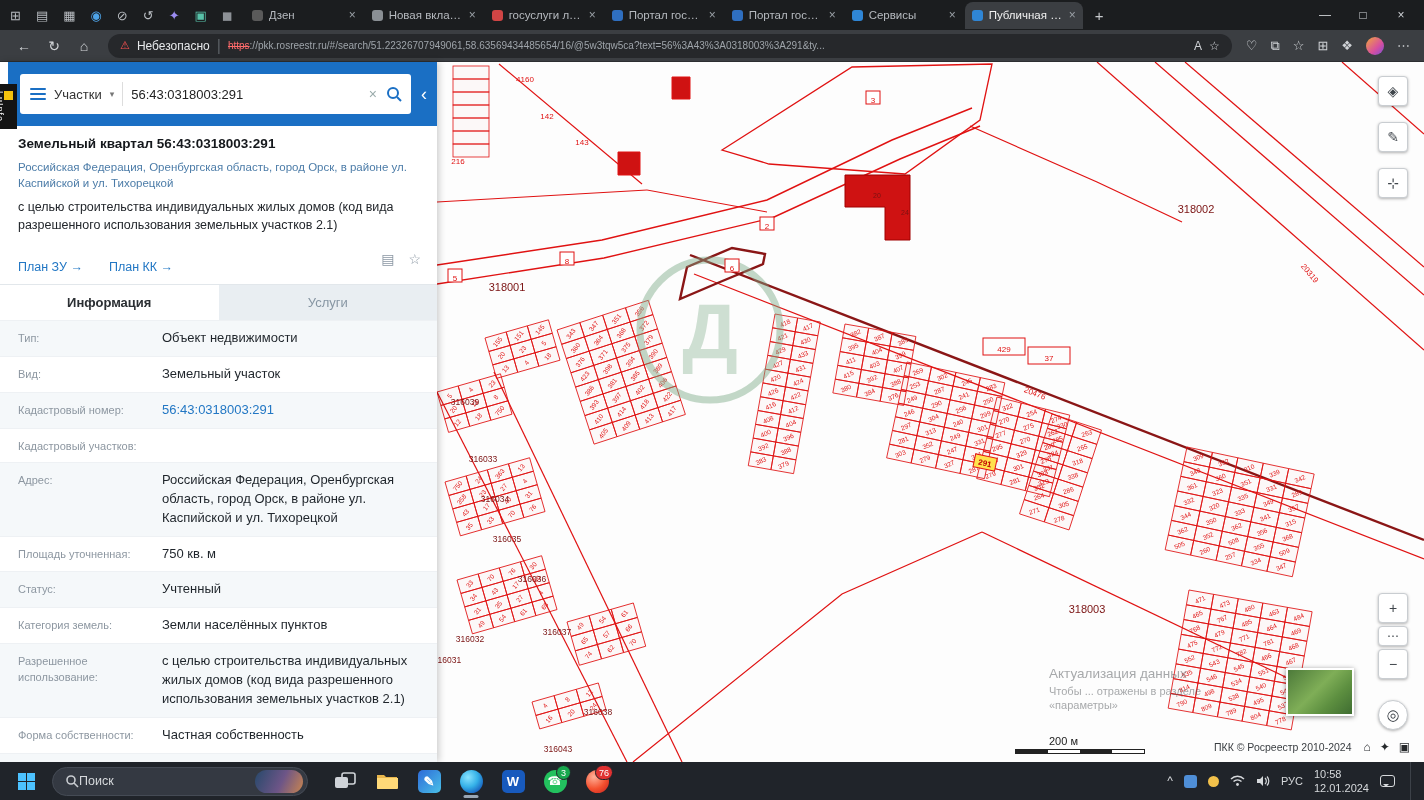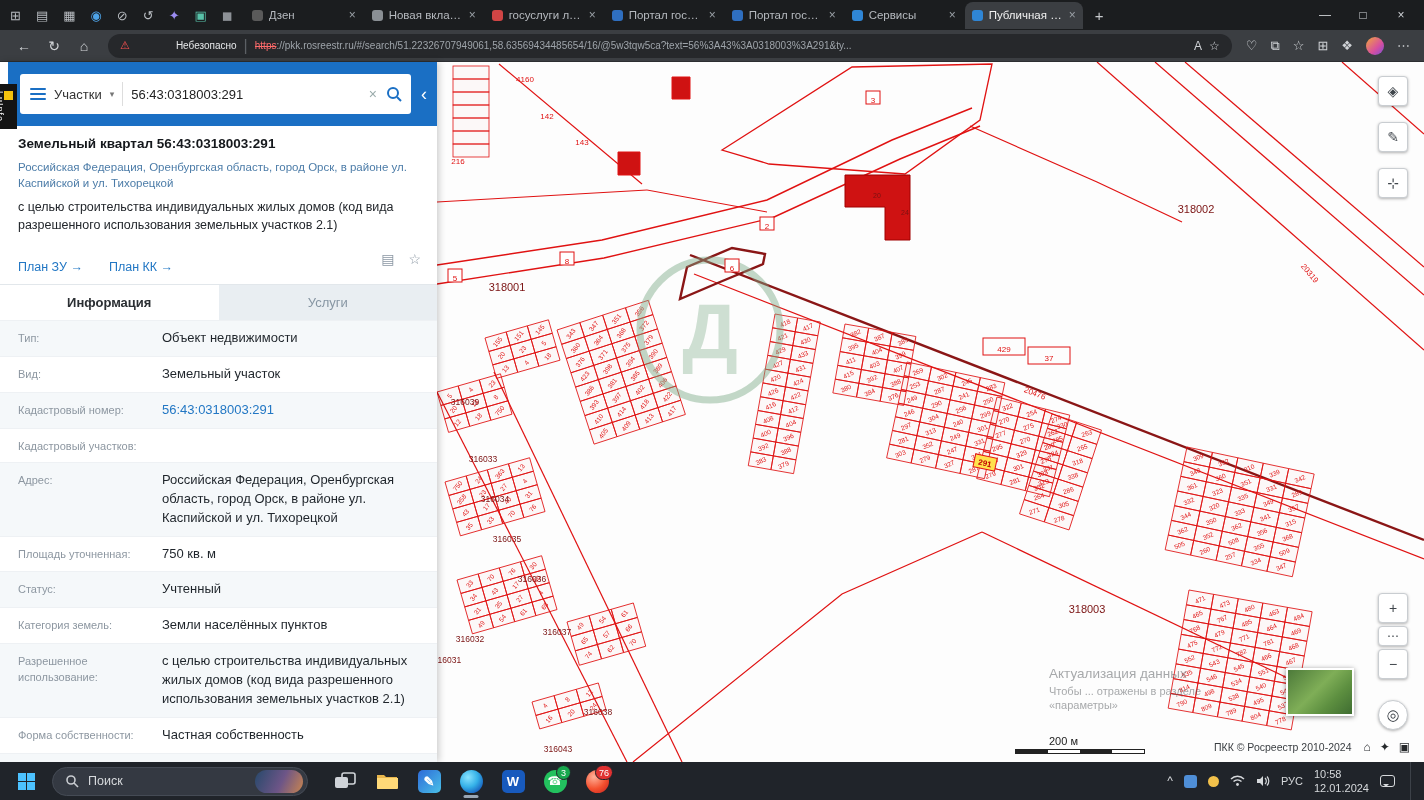--- a/index.html
+++ b/index.html
@@ -19,21 +19,21 @@
   .tab.active { background:#3b3e42; color:#f1f1f1; height:27px; border-radius:8px 8px 0 0; }
   .newtab { color:#c7cacd; font-size:15px; padding:0 10px; }
   .wincontrols { margin-left:auto; display:flex; }
   .wincontrols span { width:38px; height:30px; display:flex; align-items:center; justify-content:center; color:#cfd2d6; font-size:12px; }
 
   
   .toolbar { height:32px; background:#3b3e42; display:flex; align-items:center; gap:2px; padding:0 10px; flex:none; border-bottom:1px solid #2c2e31; }
   .navbtn { width:28px; height:26px; display:flex; align-items:center; justify-content:center; color:#d2d5d8; font-size:14px; border-radius:4px; }
   .pill { flex:1; height:24px; background:#26282b; border-radius:12px; display:flex; align-items:center; padding:0 12px; gap:7px; margin:0 8px; min-width:0; }
   .warnicon { color:#ff5252; font-size:11px; flex:none; }
-  .sectext { color:#e6e8ea; font-size:10px; flex:none;margin-left:39px; }
+  .sectext { color:#e6e8ea; font-size:12px; flex:none; }
   .pdiv { color:#5c6065; flex:none; }
   .urlwrap { flex:1; min-width:0; white-space:nowrap; overflow:hidden; text-overflow:ellipsis; font-size:10px; color:#9ea4aa; }
   .scheme { color:#ff6b6b; text-decoration:line-through; }
   .pillicon { color:#cfd2d6; font-size:12px; flex:none; }
   .tbicons { display:flex; align-items:center; gap:13px; padding:0 4px; }
   .tbicon { color:#cfd2d6; font-size:13px; }
   .profile { width:18px; height:18px; border-radius:50%; background:linear-gradient(135deg,#f0a73c,#d84f9e 60%,#7a4fd8); }
 
   
   .content { height:700px; display:flex; position:relative; flex:none; }
@@ -101,21 +101,21 @@
   .mapnote .n2 { font-size:11px; line-height:1.3; }
 
   .minimap { position:absolute; left:849px; top:606px; width:68px; height:48px; border:2px solid #fff;
              box-shadow:0 1px 5px rgba(0,0,0,.45); z-index:3;
              background:linear-gradient(135deg,#4d7a3a,#7fae57 45%,#5d8f40 70%,#3f6d31); }
 
   
   .taskbar { height:38px; background:#20242a; display:flex; align-items:center; padding:0 6px; gap:6px; flex:none; position:relative; z-index:8; }
   .startbtn { width:40px; height:38px; display:flex; align-items:center; justify-content:center; }
   .tsearch { width:256px; height:29px; background:#343942; border:1px solid #454b55; border-radius:15px; display:flex;
-             align-items:center; padding:0 4px 0 12px; gap:9px; color:#d6d9dc; font-size:12.5px; }
+             align-items:center; padding:0 4px 0 12px; color:#d6d9dc; font-size:12.5px; }
   .simg { margin-left:auto; width:48px; height:23px; border-radius:12px; background:linear-gradient(115deg,#27496b,#6d5587 55%,#c9854f); }
   .tapps { display:flex; margin-left:10px; }
   .tapp { width:42px; height:38px; display:flex; align-items:center; justify-content:center; position:relative; }
   .tapp.active::after { content:""; position:absolute; bottom:2px; left:50%; transform:translateX(-50%); width:15px; height:3px; border-radius:2px; background:#9aa6b4; }
   .appsq { width:23px; height:23px; border-radius:5px; display:flex; align-items:center; justify-content:center; color:#fff; font-weight:bold; font-size:13px; }
   .edgeicon { width:23px; height:23px; border-radius:50%; background:radial-gradient(circle at 35% 32%, #8ae4ff, #35b1e8 45%, #1353b8 85%); }
   .waicon { width:23px; height:23px; border-radius:50%; background:#23c15e; display:flex; align-items:center; justify-content:center; color:#fff; font-size:12px; }
   .redicon { width:23px; height:23px; border-radius:50%; background:radial-gradient(circle at 35% 30%, #ffb199, #f4502e 55%, #c31f1f); }
   .badge { position:absolute; top:3px; right:5px; min-width:15px; height:15px; border-radius:8px; color:#fff; font-size:9px;
            display:flex; align-items:center; justify-content:center; padding:0 3px; border:1.5px solid #20242a; }

